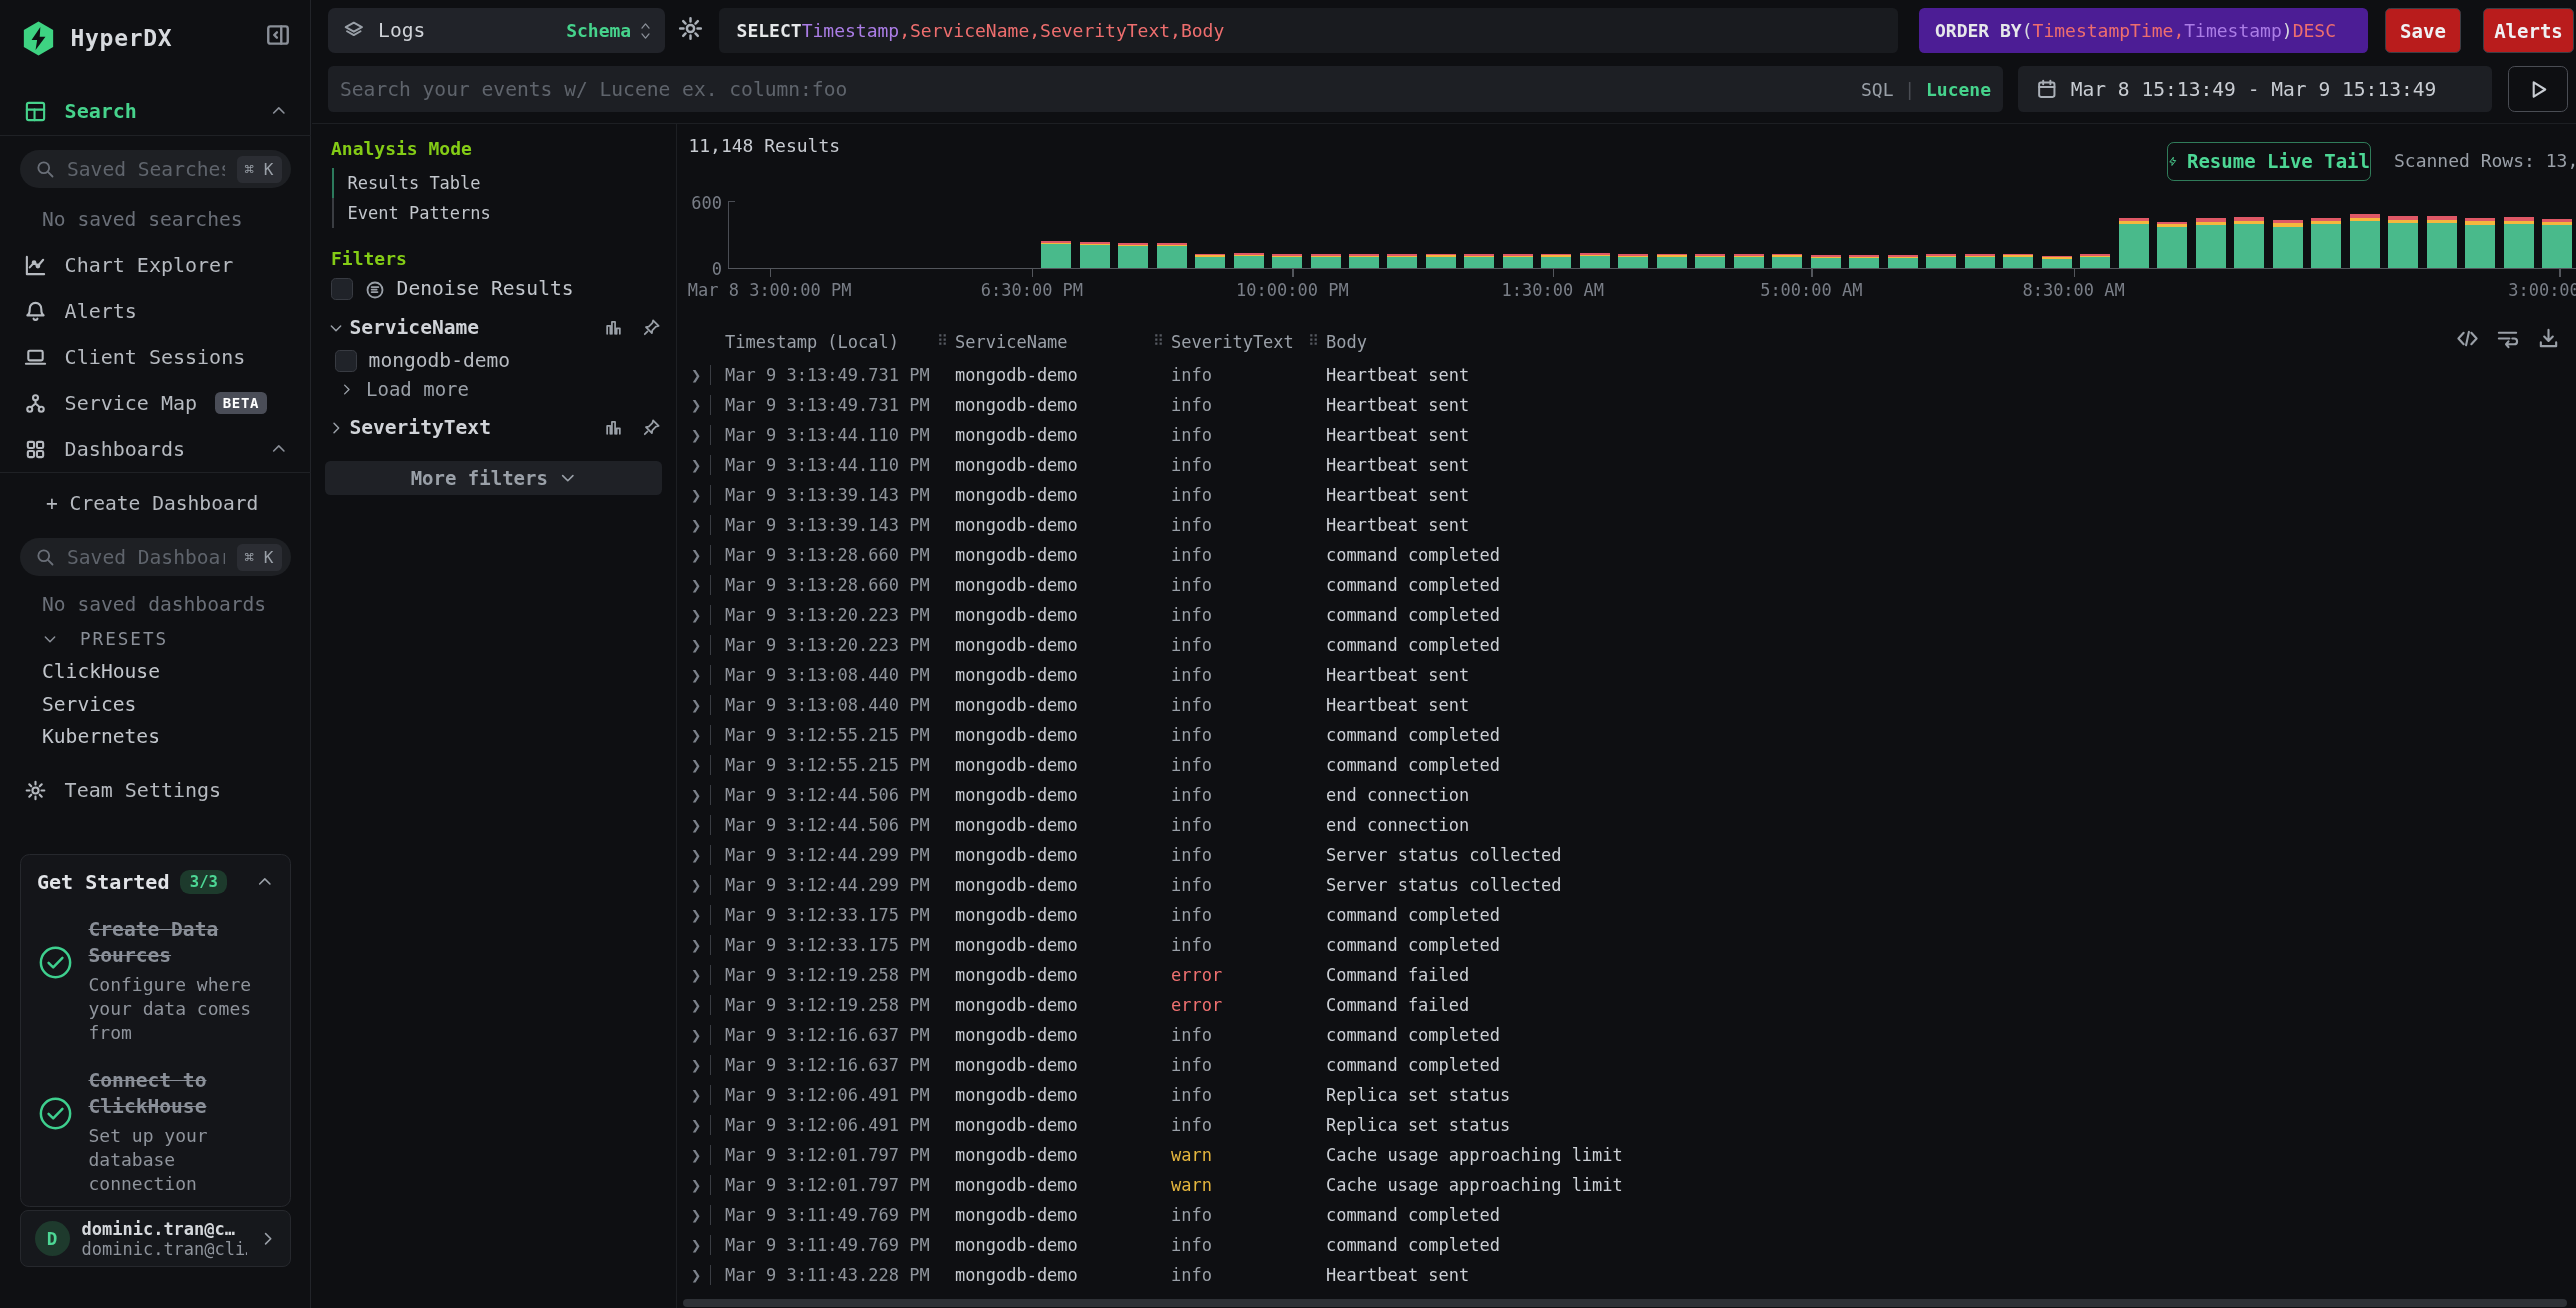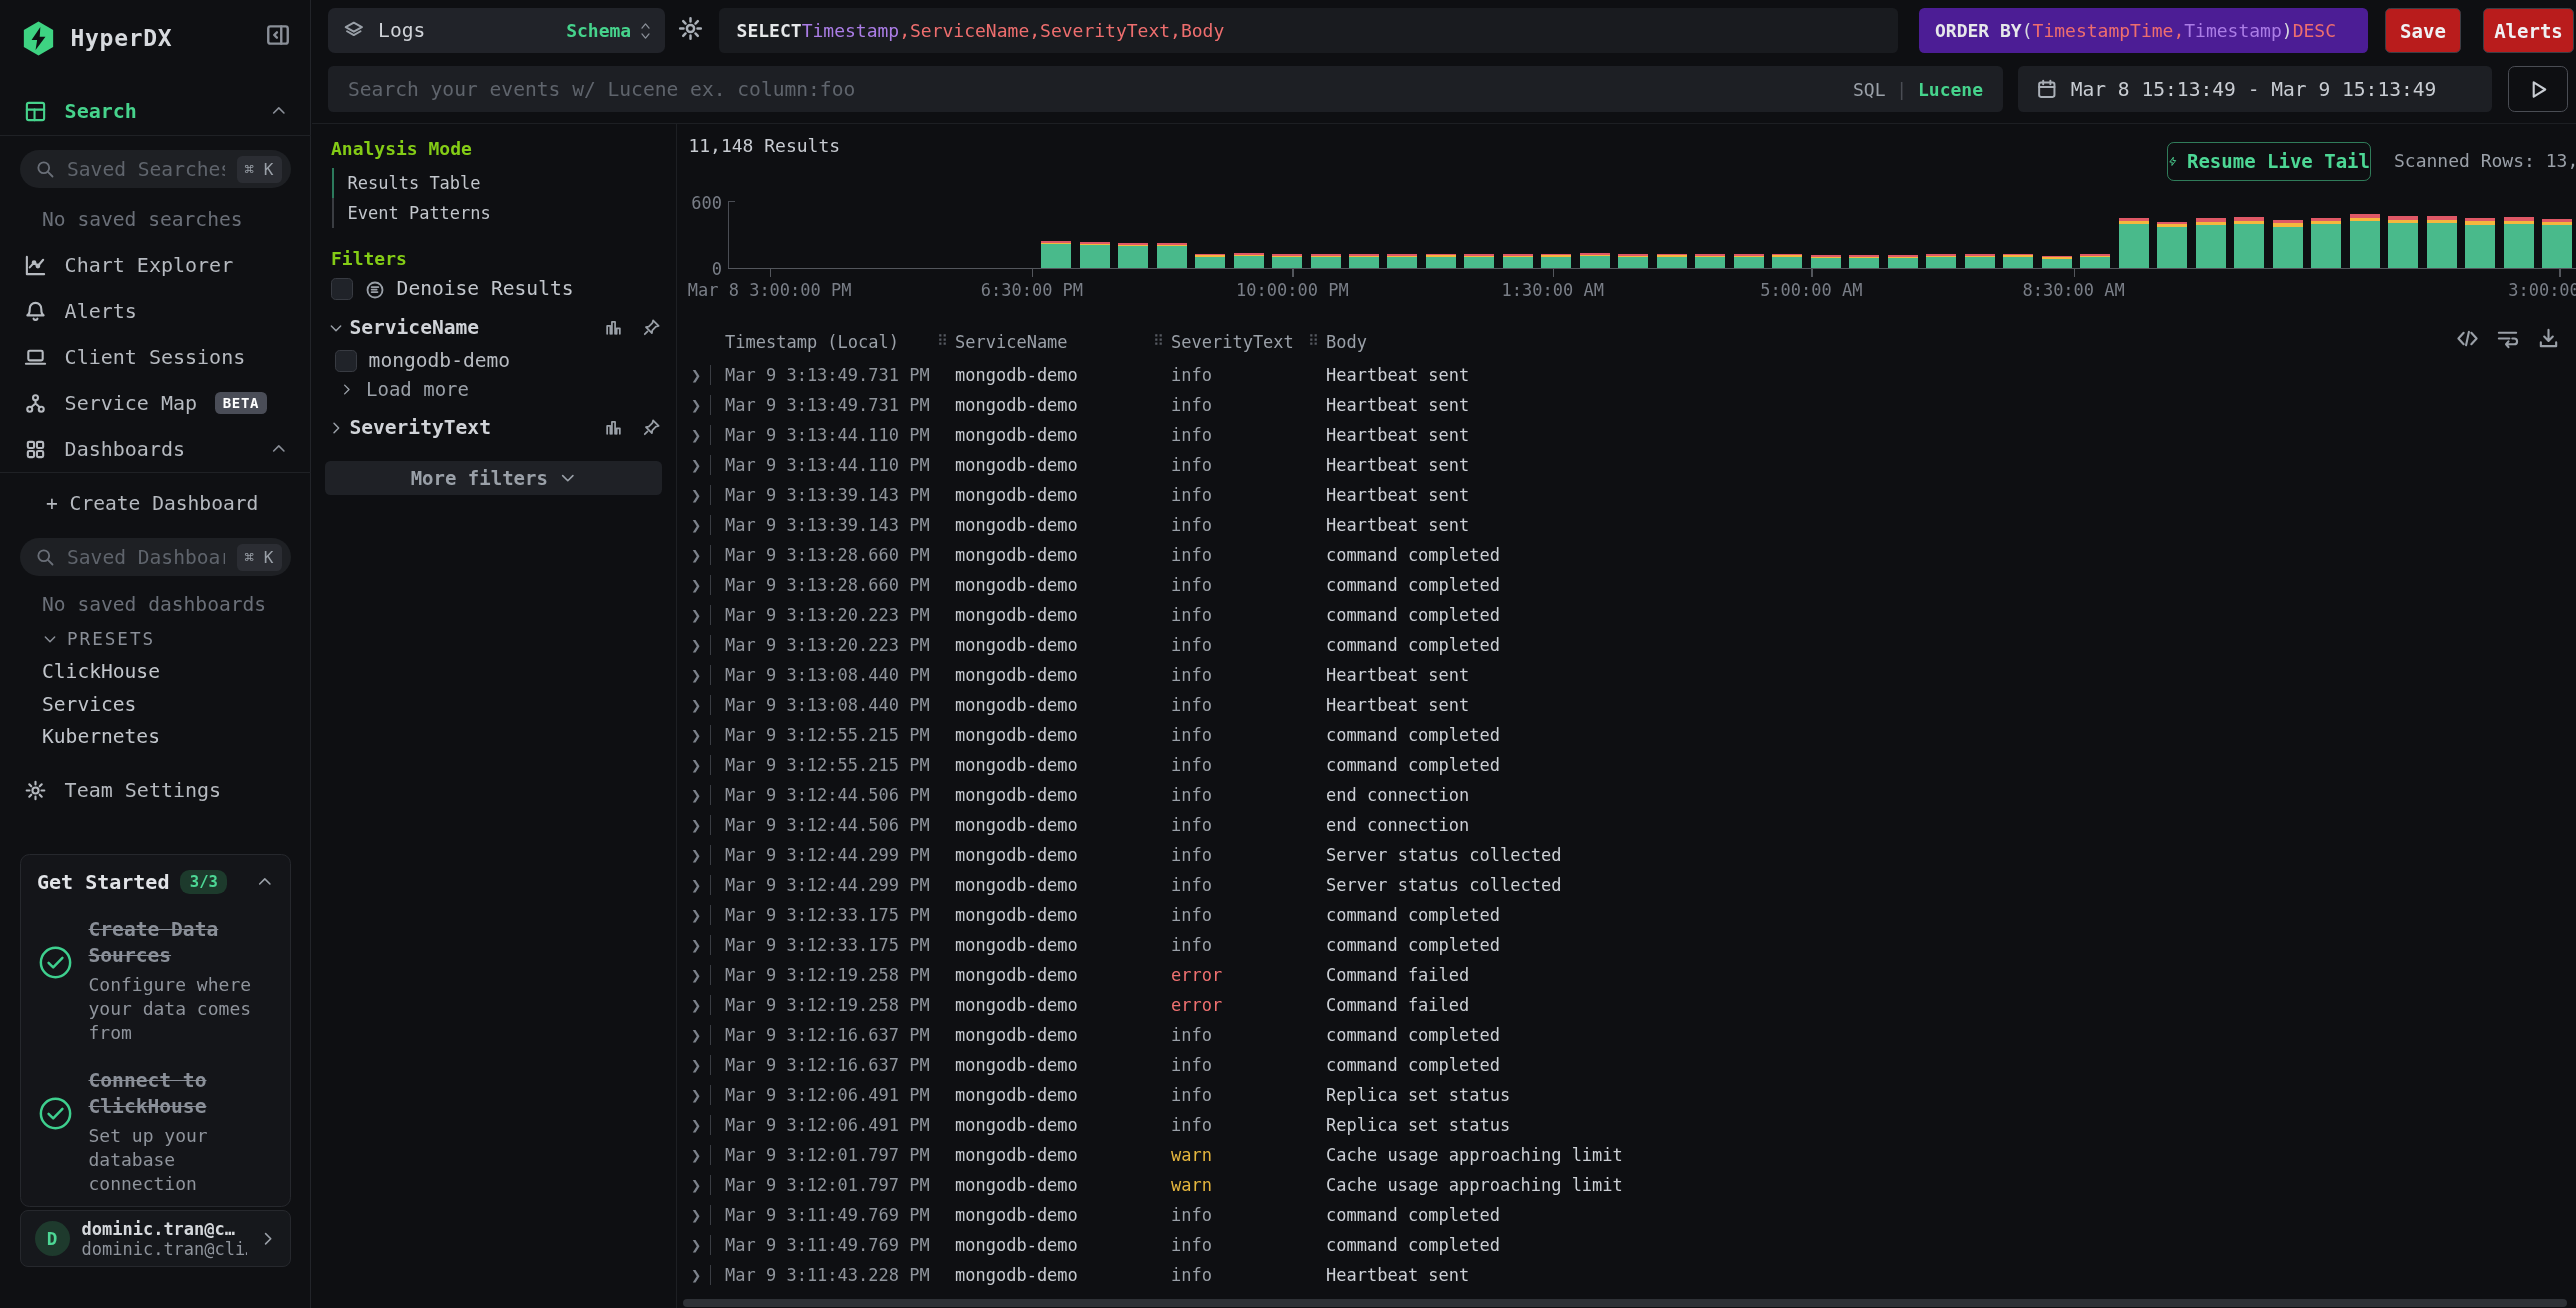--- a/index.html
+++ b/index.html
@@ -14,21 +14,21 @@
   .side-item{position:absolute;left:0;width:311px;height:38px;display:flex;align-items:center;gap:17.6px;padding-left:24px;font-size:20px;color:#b6bac0}
   .side-item .lbl{flex:0 0 auto}
   .side-item.active{color:#46d38c;font-weight:bold}
   .side-item .chev-right-slot{margin-left:auto;margin-right:23px}
   .divider{position:absolute;left:0;width:311px;border-top:0.7px solid #1f2125}
   .pill{position:absolute;left:20px;width:271px;height:38px;background:#1e2024;border-radius:19px;display:flex;align-items:center;gap:12px;padding:0 9.5px 0 15px}
   .pill .ph{color:#5f646c;font-size:19.6px;flex:1;white-space:nowrap;overflow:hidden}
   .kbd{background:#2b2d33;border-radius:5.4px;color:#9aa0a8;font-size:16px;padding:4px 8px;white-space:nowrap}
   .empty-note{position:absolute;left:42px;font-size:19.6px;color:#6a6f78;white-space:nowrap}
   .beta{background:#4a4d57;color:#fff;font-size:14px;font-weight:bold;border-radius:5.4px;padding:2.7px 8px;letter-spacing:0.7px}
-  .presets-hdr{position:absolute;left:42px;display:flex;align-items:center;gap:9px;font-size:17.6px;color:#8a8f98;letter-spacing:2px}
+  .presets-hdr{position:absolute;left:42px;display:flex;align-items:center;gap:22px;font-size:17.6px;color:#8a8f98;letter-spacing:2px}
   .preset-item{position:absolute;left:42px;font-size:19.6px;color:#c2c6cc;white-space:nowrap}
   
   #get-started{position:absolute;left:20px;top:854px;width:271px;height:353px;border:0.7px solid #26282d;border-radius:9.5px;background:#141519;overflow:hidden;padding:15px 16px}
   .gs-title-row{display:flex;align-items:center;gap:10.8px}
   .gs-title{font-size:20px;font-weight:bold;color:#e2e4e8}
   .gs-badge{background:#1d3a2c;color:#4dd795;font-size:15.6px;font-weight:bold;border-radius:9.5px;padding:2.7px 9.5px}
   .gs-chev{margin-left:auto;color:#9aa0a8}
   .gs-item{display:flex;gap:13.5px;margin-top:23px}
   .gs-icon{flex:0 0 38px;padding-top:27px}
   .gs-item:first-of-type .gs-icon{padding-top:31px}
@@ -46,21 +46,21 @@
   .logs-box .src{font-size:19.6px;color:#d0d3d8}
   .schema{margin-left:auto;color:#46d38c;font-size:18px;font-weight:bold;display:flex;align-items:center;gap:6.8px}
   .gear-slot{position:absolute;left:365px;top:15px;color:#aab0b8}
   .sql-box{position:absolute;left:407px;top:8px;width:1179px;height:45px;background:#191b1f;border-radius:5.4px;display:flex;align-items:center;padding-left:17.6px;font-size:18px;white-space:nowrap;overflow:hidden}
   .orderby-box{position:absolute;left:1607px;top:8px;width:449px;height:45px;background:#4c1d95;border-radius:5.4px;display:flex;align-items:center;padding-left:16px;font-size:18px;white-space:nowrap;overflow:hidden}
   .kw{color:#e6e8ea;font-weight:bold}
   .tok-purple{color:#ab7de6}
   .tok-red{color:#ee6e6e}
   .tok-plain{color:#d7d9dd}
   .top-btn{position:absolute;top:8px;height:45px;background:#b91c1c;border:0.7px solid #3b3e45;border-radius:5.4px;color:#f0f1f3;font-size:19px;font-weight:bold;display:flex;align-items:center;justify-content:center}
-  .search-input{position:absolute;left:16px;top:66px;width:1675px;height:46px;background:#1d1f24;border-radius:5.4px;display:flex;align-items:center;padding:0 20px;font-size:19.6px}
+  .search-input{position:absolute;left:16px;top:66px;width:1675px;height:46px;background:#1d1f24;border-radius:5.4px;display:flex;align-items:center;padding:0 12px;font-size:19.6px}
   .search-input .ph{color:#5f646c;white-space:nowrap;overflow:hidden}
   .lang-toggle{margin-left:auto;font-size:18px;color:#9aa0a8;display:flex;gap:10.8px;align-items:center;white-space:nowrap}
   .lang-toggle .lucene{color:#46d38c;font-weight:bold}
   .lang-toggle .sep{color:#4a4d54}
   .date-box{position:absolute;left:1706px;top:66px;width:474px;height:46px;background:#1d1f24;border-radius:5.4px;display:flex;align-items:center;gap:13.5px;padding:0 17.6px;font-size:19.6px;color:#c8ccd2;white-space:nowrap}
   .play-btn{position:absolute;left:2196px;top:66px;width:60px;height:46px;border:0.7px solid #4a4d54;border-radius:6.8px;display:flex;align-items:center;justify-content:center;color:#c8ccd2;background:transparent}
   
   #content{position:absolute;left:0;top:124px;right:0;bottom:0}
   #filters-panel{position:absolute;left:0;top:0;width:365px;height:100%;border-right:0.7px solid #1d1f23}
   .fp-hdr{position:absolute;left:19px;font-size:18px;font-weight:bold;color:#84cc16;white-space:nowrap}

